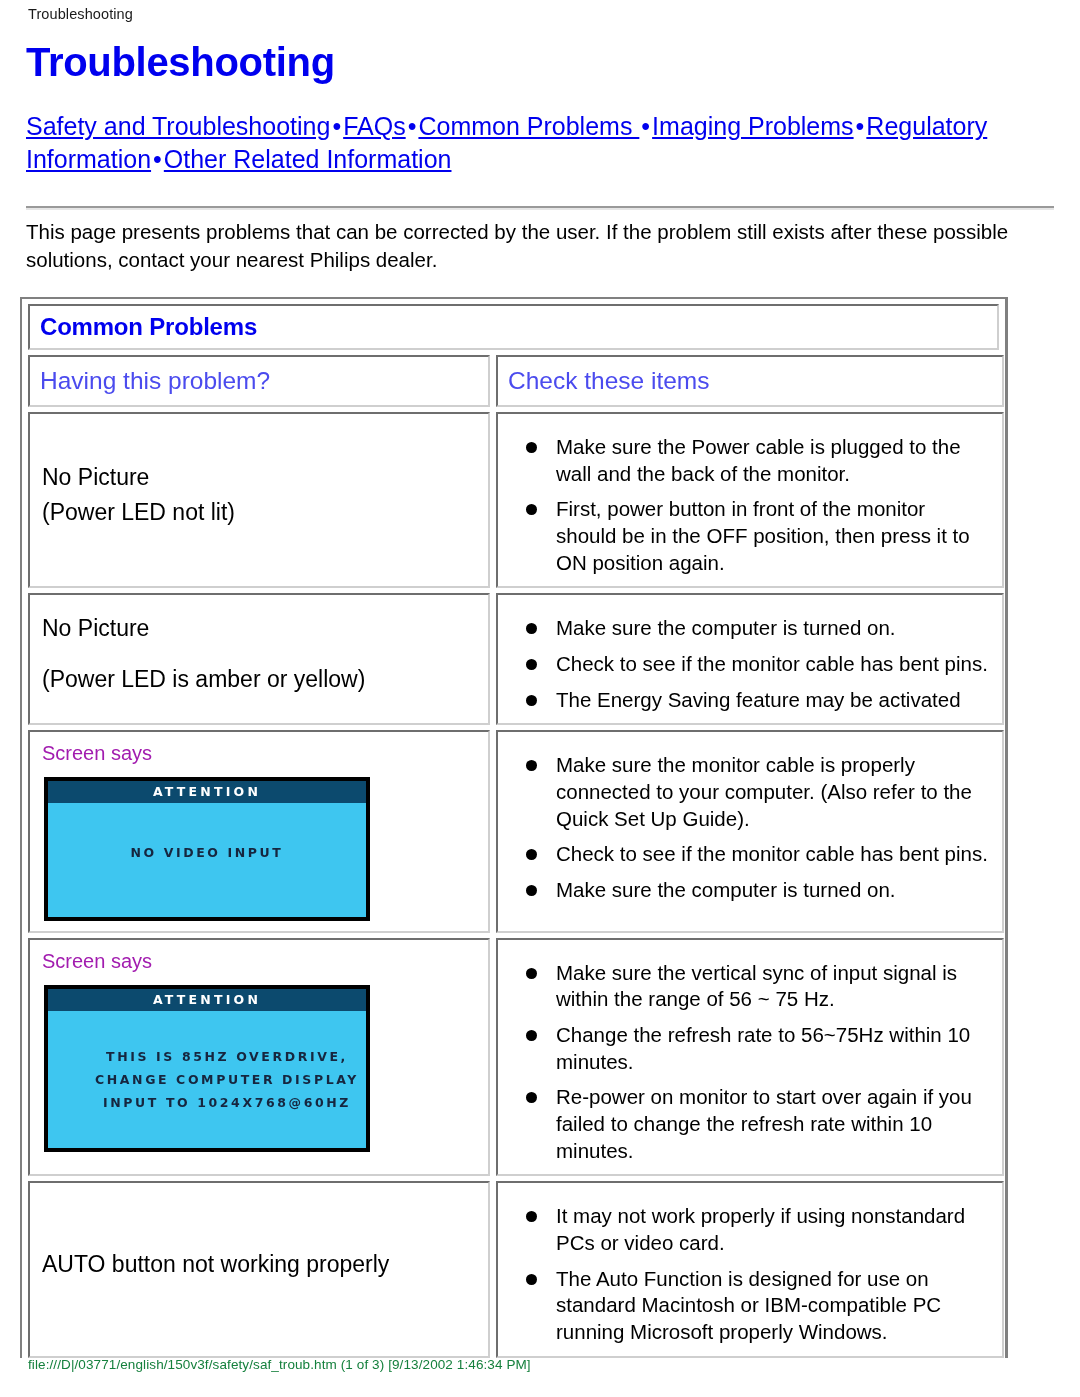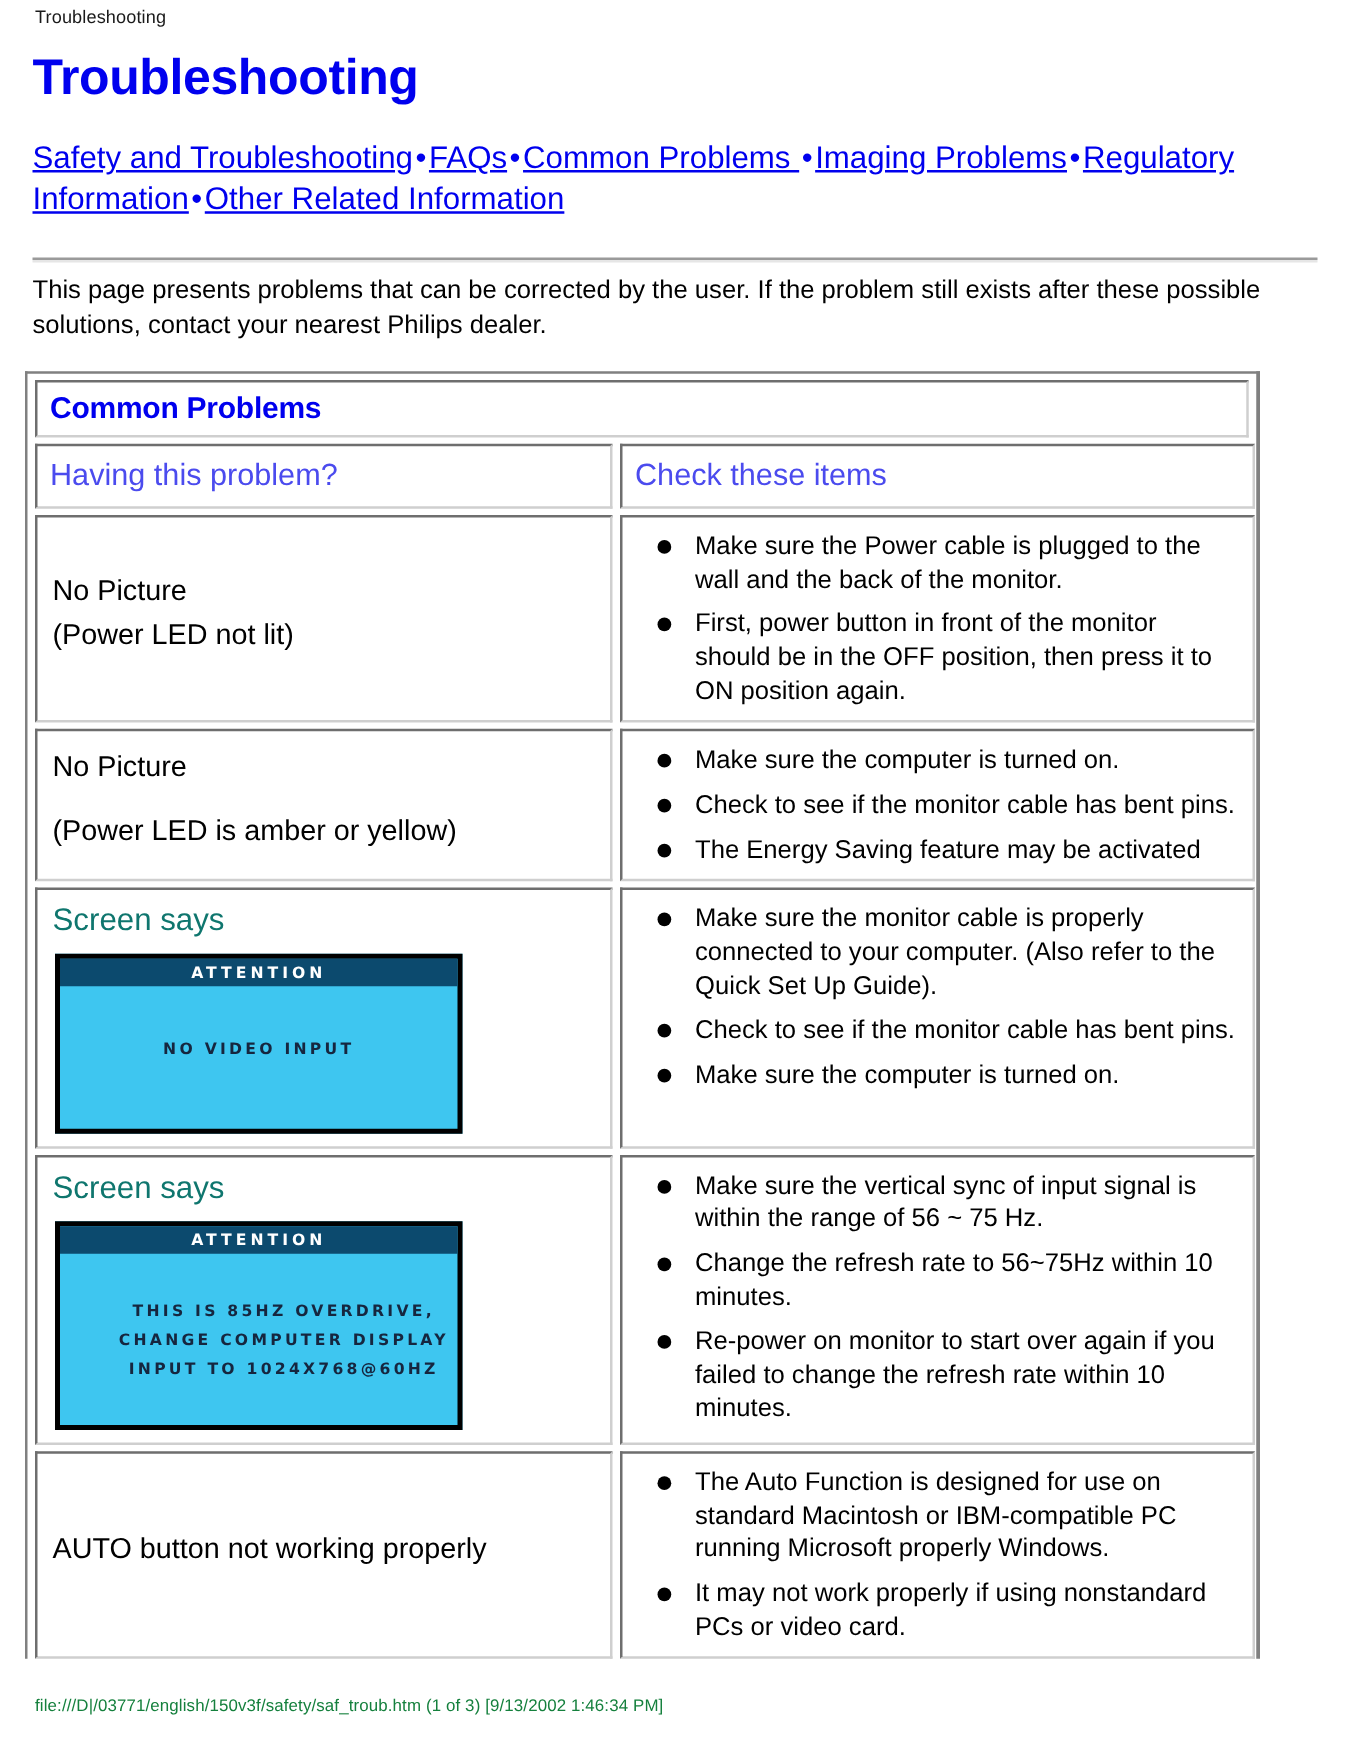--- a/index.html
+++ b/index.html
@@ -150,21 +150,21 @@
     height: 100%;
     box-sizing: border-box;
   }
   .problem-text .ln { display: block; }
   .problem-text.spaced .ln + .ln { margin-top: 16px; }
   .problem-text.vcenter { justify-content: center; }
 
   ul.checks {
     list-style: none;
     margin: 0;
-    padding: 10px 12px 10px 28px;
+    padding: 20px 12px 10px 28px;
   }
   ul.checks li {
     position: relative;
     font-size: 20.5px;
     line-height: 1.3;
     color: #000;
     padding-left: 30px;
     margin-bottom: 9px;
   }
   ul.checks li:last-child { margin-bottom: 0; }
@@ -177,23 +177,23 @@
     background: #000;
     border-radius: 50%;
     display: block;
   }
 
   
   .screensays-cell {
     padding: 8px 0 10px 0;
   }
   .screensays-label {
-    font-size: 25px;
+    font-size: 20px;
     padding: 2px 0 0 12px;
-    color: #0f766e;
+    color: #a21caf;
   }
   .osd {
     margin: 12px 0 0 14px;
     width: 326px;
     border: 4px solid #000000;
     background: #3ec6f0;
     box-sizing: border-box;
     font-family: "DejaVu Sans", sans-serif;
   }
   .osd .osd-title {
@@ -324,22 +324,22 @@
     </div>
 
     <div class="row">
       <div class="cell col-left">
         <div class="problem-text vcenter">
           <span class="ln">AUTO button not working properly</span>
         </div>
       </div>
       <div class="cell col-right">
         <ul class="checks">
+          <li><span class="bullet"></span><span>It may not work properly if using nonstandard PCs or video card.</span></li>
           <li><span class="bullet"></span><span>The Auto Function is designed for use on standard Macintosh or IBM-compatible PC running Microsoft properly Windows.</span></li>
-          <li><span class="bullet"></span><span>It may not work properly if using nonstandard PCs or video card.</span></li>
         </ul>
       </div>
     </div>
 
   </div>
 
 </div>
 
 <div class="print-footer">file:///D|/03771/english/150v3f/safety/saf_troub.htm (1 of 3) [9/13/2002 1:46:34 PM]</div>
 

